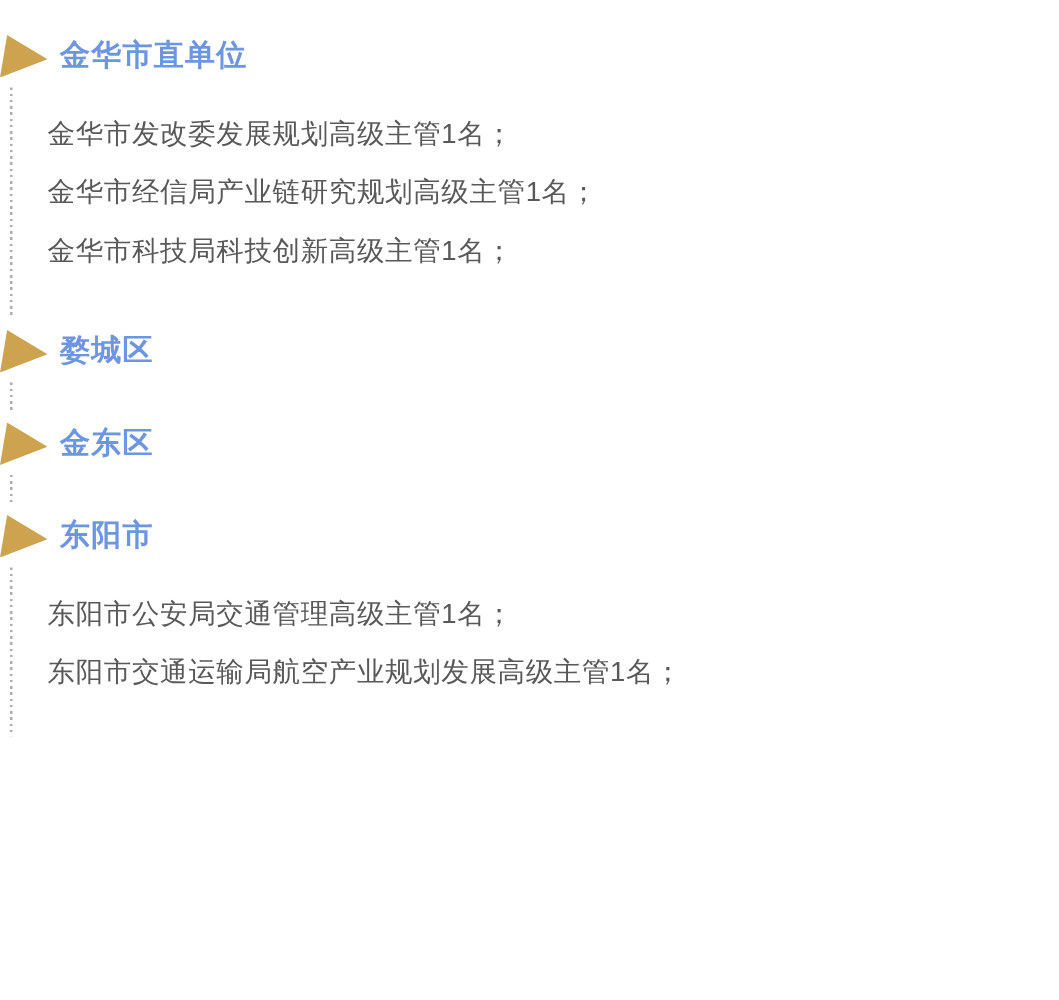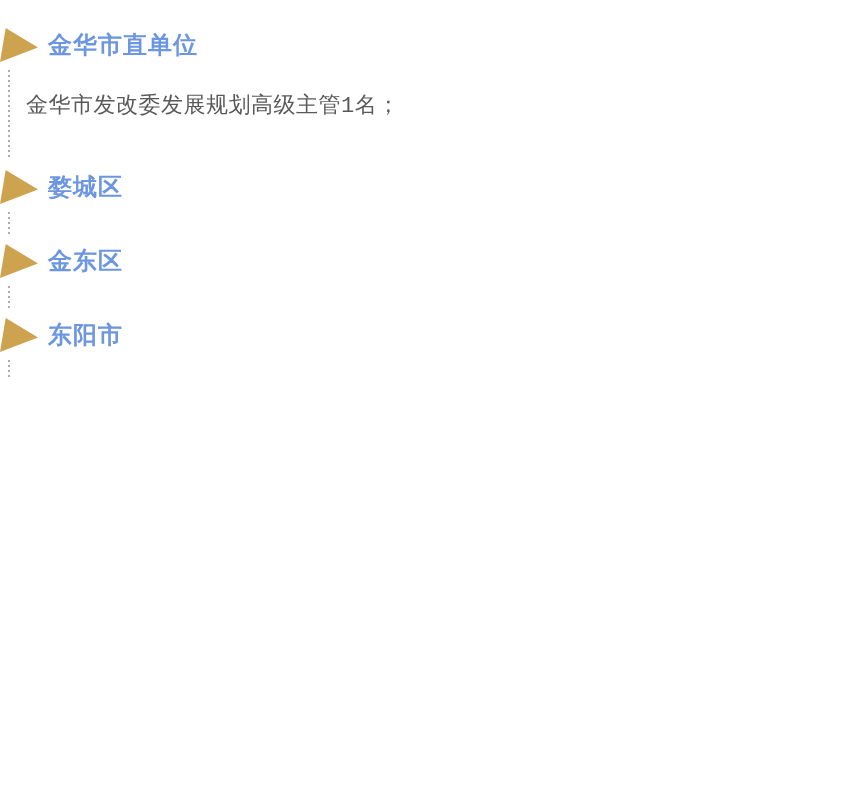--- a/index.html
+++ b/index.html
@@ -37,22 +37,21 @@
   .sec-title {
     margin: 0 0 0 10px;
     font-size: 24px;
     font-weight: bold;
     color: #6D96E0;
     letter-spacing: 1px;
     line-height: 34px;
   }
   .sec-body {
     margin-top: 21px;
-    padding-left: 26px;
-    font-family: Liberation Mono, monospace;
+    padding-left: 38px;
   }
   .sec-body p {
     margin: 0;
     font-size: 22px;
     line-height: 47px;
     color: #595959;
     letter-spacing: 0.5px;
     white-space: nowrap;
   }
   .rail {
@@ -74,20 +73,22 @@
 
 <div class="page">
   <div id="sections-root">
   <section class="section">
     <div class="sec-header">
       <span class="arrow"></span>
       <h2 class="sec-title">金华市直单位</h2>
     </div>
     <div class="sec-body">
           <p>金华市发改委发展规划高级主管1名；</p>
+          <p>金华市经信局产业链研究规划高级主管1名；</p>
+          <p>金华市科技局科技创新高级主管1名；</p>
         </div>
     <div class="rail"></div>
   </section>
 
   <section class="section">
     <div class="sec-header">
       <span class="arrow"></span>
       <h2 class="sec-title">婺城区</h2>
     </div>
     <div class="rail"></div>
@@ -99,16 +100,20 @@
       <h2 class="sec-title">金东区</h2>
     </div>
     <div class="rail"></div>
   </section>
 
   <section class="section">
     <div class="sec-header">
       <span class="arrow"></span>
       <h2 class="sec-title">东阳市</h2>
     </div>
+    <div class="sec-body">
+          <p>东阳市公安局交通管理高级主管1名；</p>
+          <p>东阳市交通运输局航空产业规划发展高级主管1名；</p>
+        </div>
     <div class="rail"></div>
   </section>
 </div>
 </div>
 
 </body></html>

